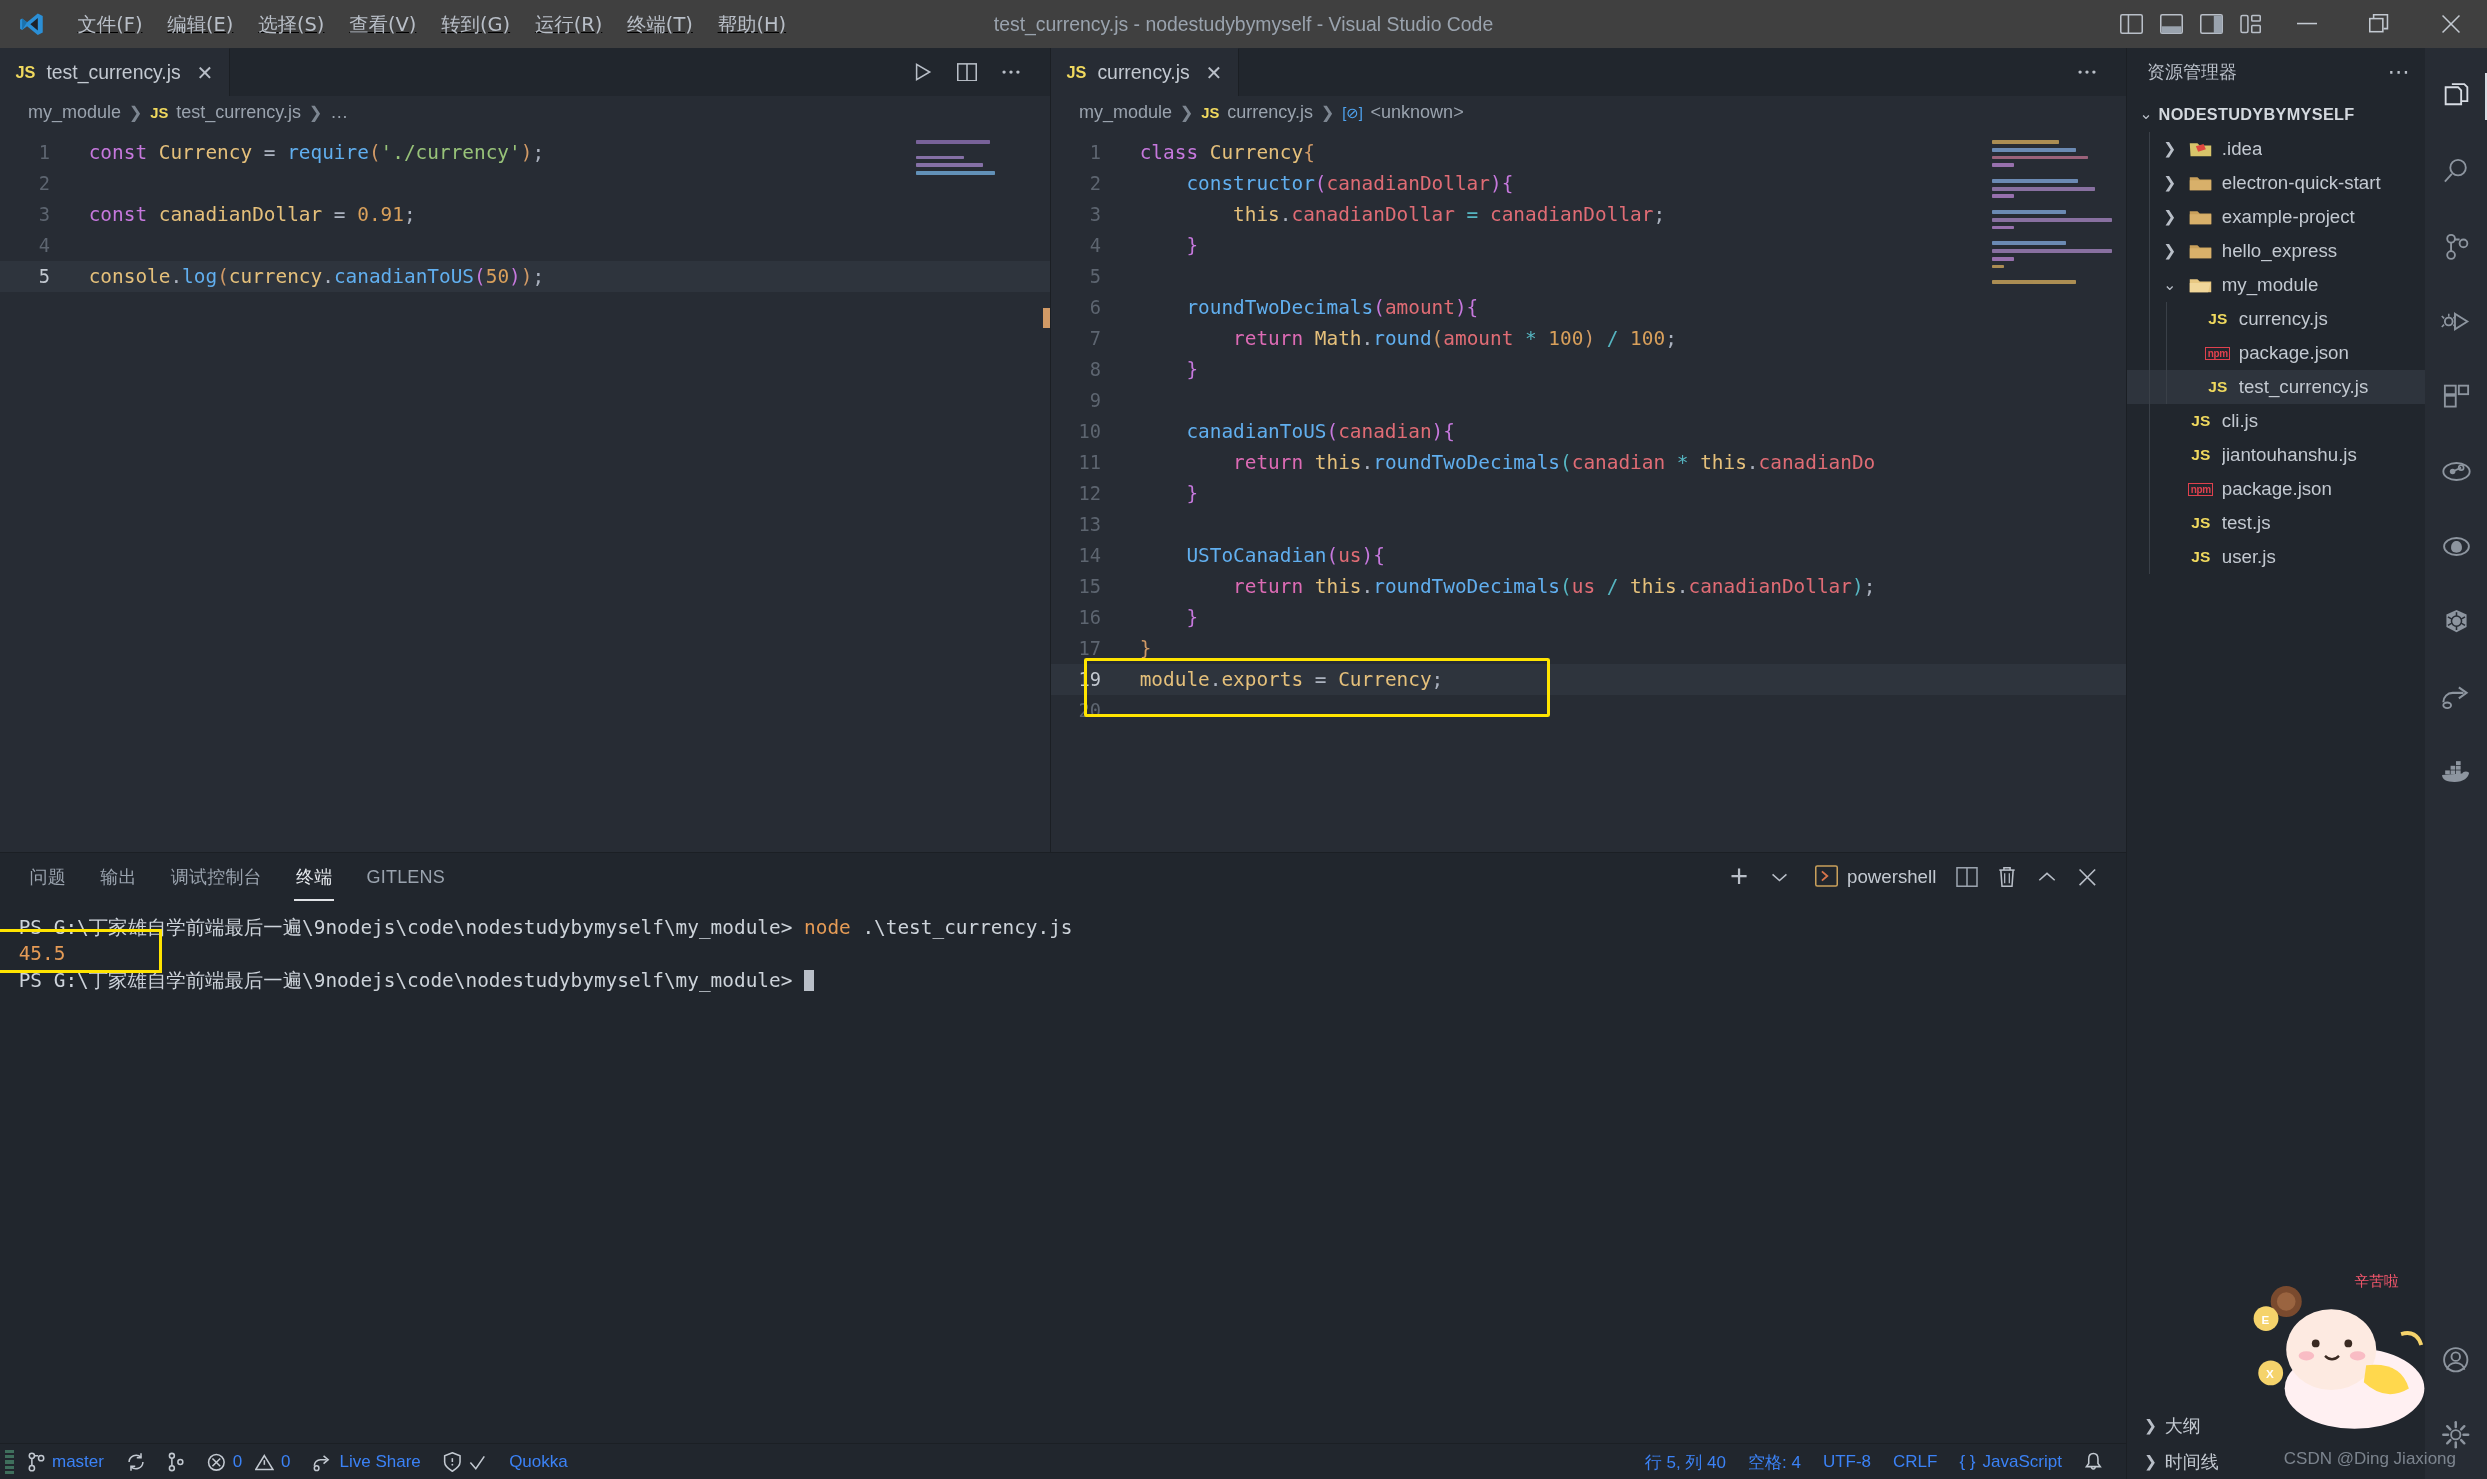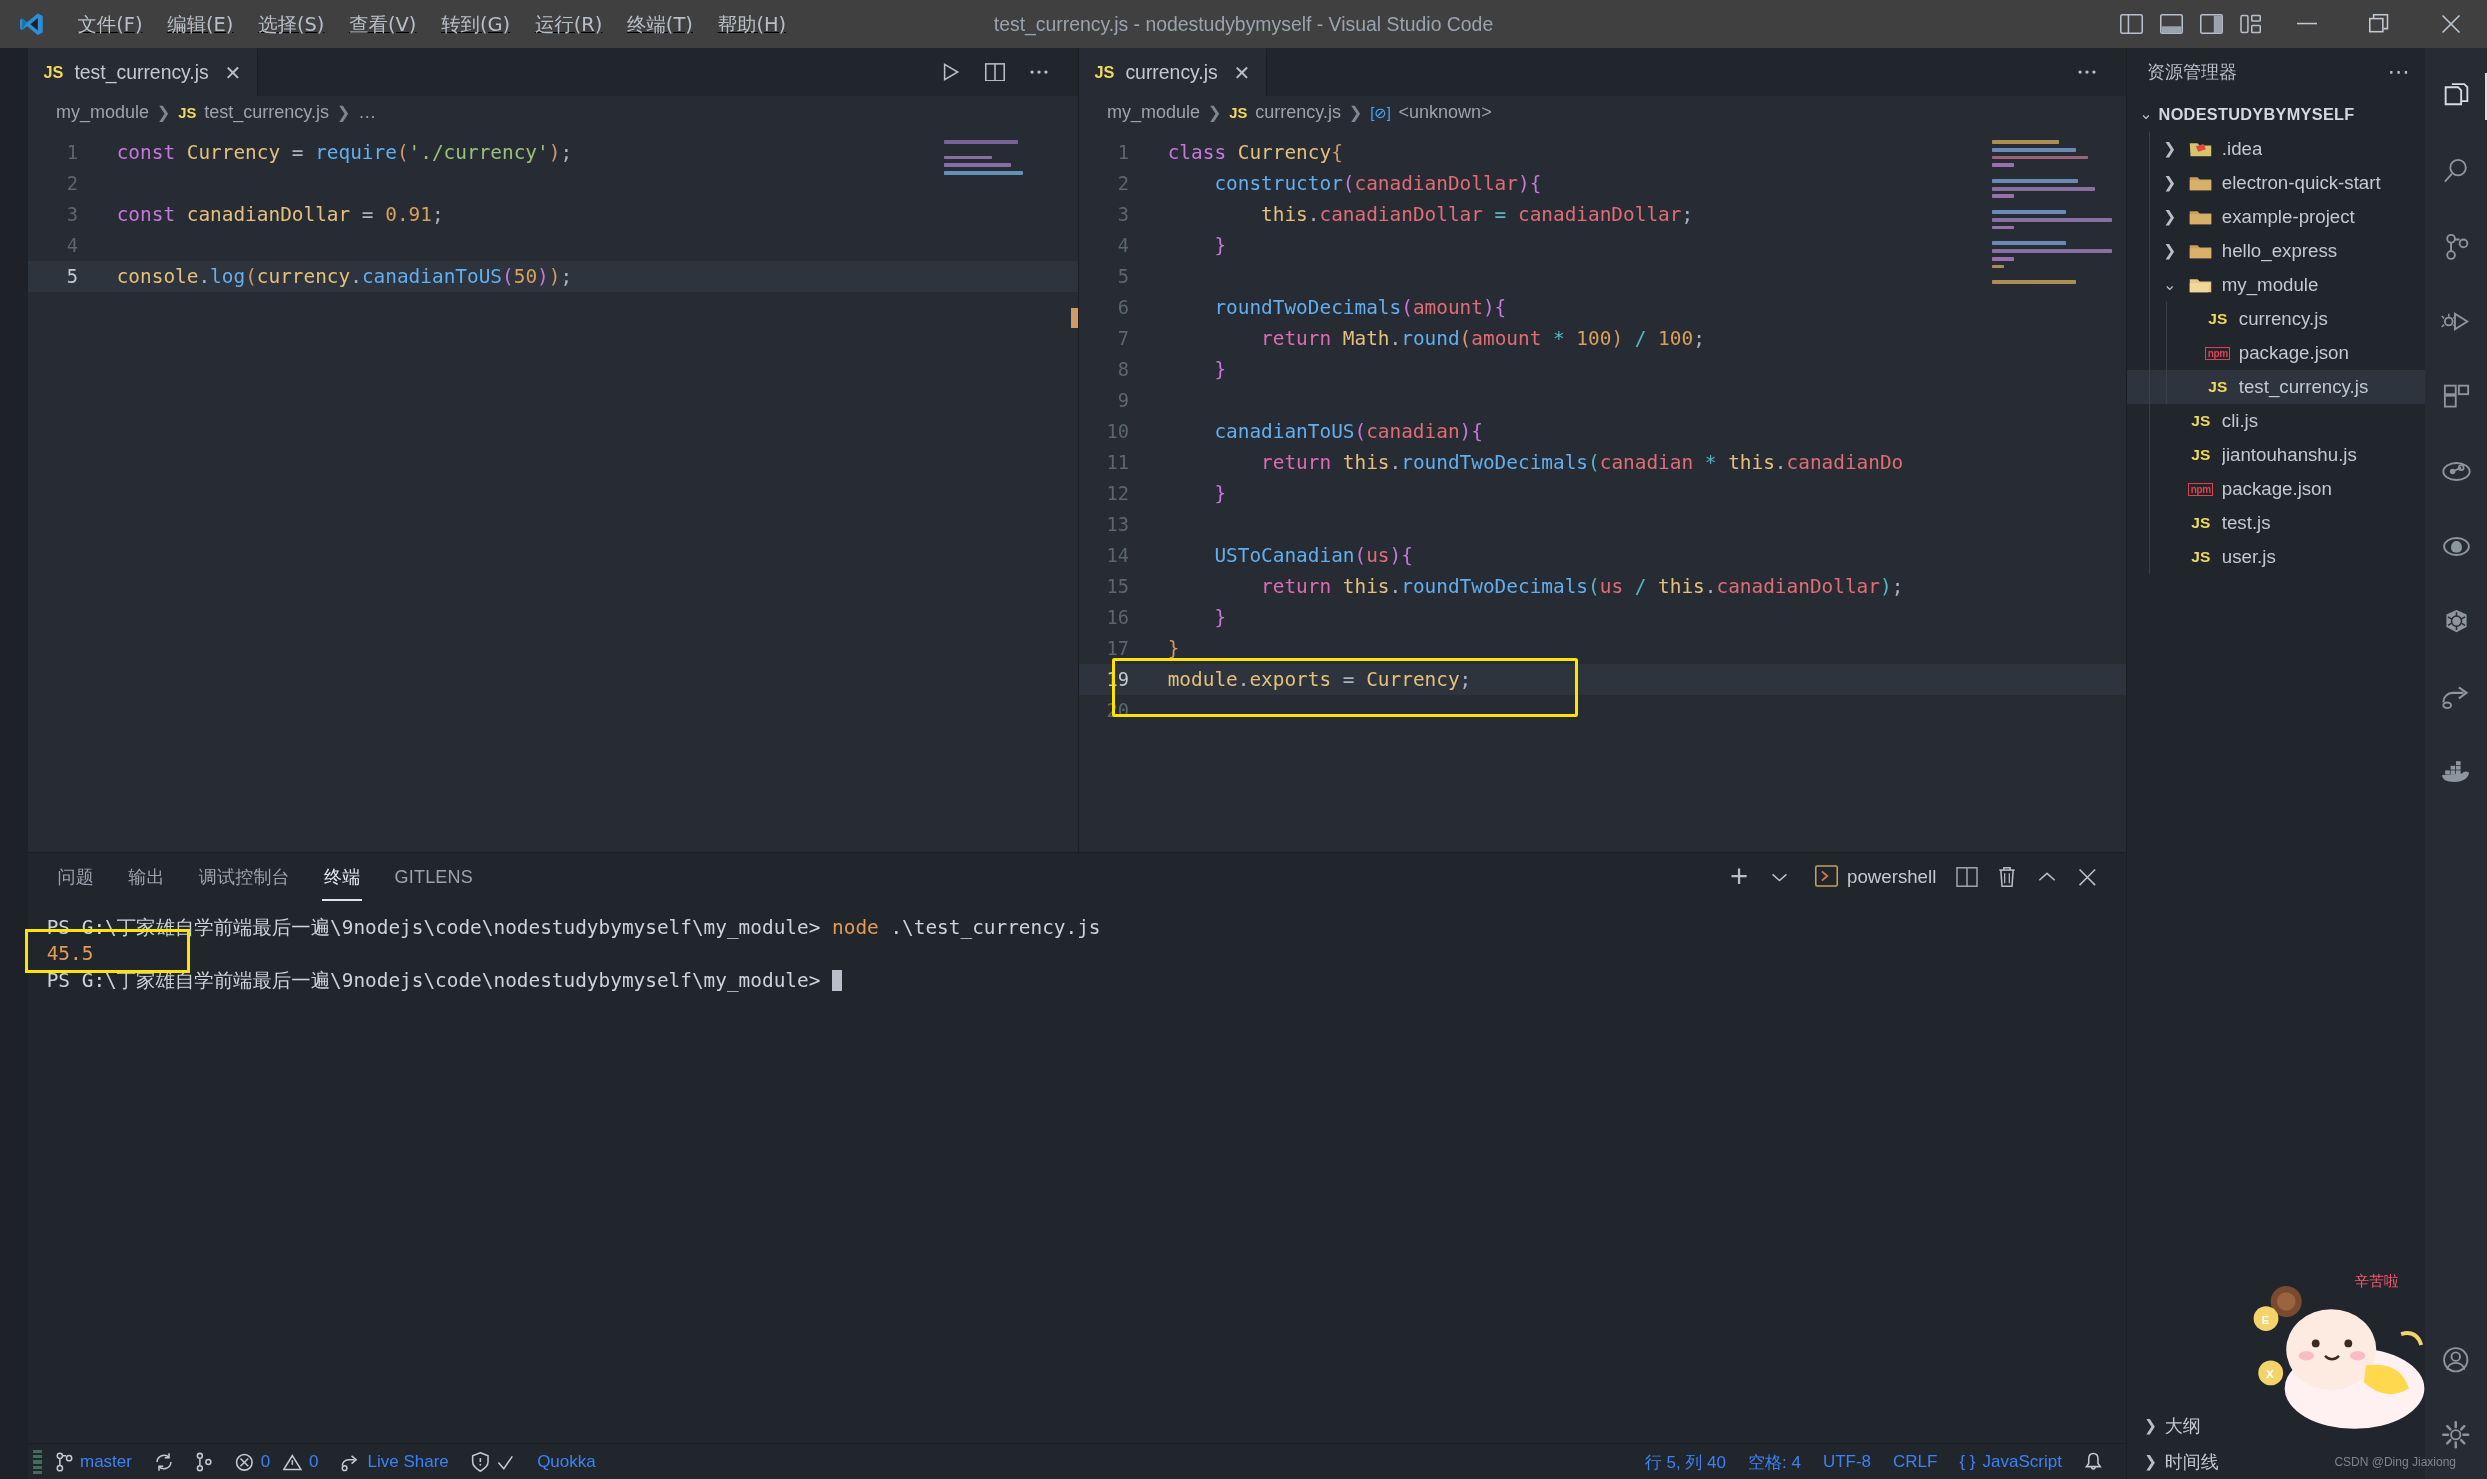--- a/index.html
+++ b/index.html
@@ -24,21 +24,21 @@
   }
   .win-title {
     position: absolute; left: 0; right: 0; text-align: center;
     color: #9aa3ae; font-size: 19.4px; pointer-events: none;
   }
   .titlebar-right { margin-left: auto; display: flex; align-items: center; height: 48px; z-index: 3; }
   .layout-btn { width: 40px; height: 48px; display: flex; align-items: center; justify-content: center; }
   .win-btn { width: 72px; height: 48px; display: flex; align-items: center; justify-content: center; }
 
   
-  .body-row { flex: 1 1 auto; display: flex; min-height: 0; padding-left: 28px; }
+  .body-row { flex: 1 1 auto; display: flex; min-height: 0; }
   .main-col { flex: 1 1 auto; display: flex; flex-direction: column; min-width: 0; }
 
   
   .editor-area { flex: 1 1 auto; display: flex; min-height: 0; height: 794px; }
   .egroup { display: flex; flex-direction: column; min-width: 0; position: relative; }
   .egroup.left { width: 1051px; border-right: 0.8px solid #1b1f24; }
   .egroup.right { flex: 1 1 auto; }
 
   .tabbar { height: 48px; background: #21262d; display: flex; align-items: stretch; flex: 0 0 48px; }
   .tab {
@@ -157,21 +157,21 @@
   .sb-right { margin-left:auto; display:flex; align-items:center; padding-right: 12.4px;}
   .st-item { display:flex; align-items:center; gap: 7px; padding: 0 11px; height:37px; }
   .remote-ind { width: 17px; height: 37px; background: transparent; display:flex; flex-direction:column; justify-content:center; gap:2.3px; padding-left:4.7px;}
   .remote-ind i { display:block; width:9.3px; height:3.1px; background:#3f6f5c; }
 
   
   .term-hl { position:absolute; border: 3.9px solid #ffe400; }
 
   
   .sticker { position:absolute; right: 47px; bottom: 45px; width: 202px; height: 163px; pointer-events:none; }
-  .watermark { position:absolute; color:#9aa3ae; opacity:.75; font-size: 12px; pointer-events:none; }
+  .watermark { position:absolute; color:#9aa3ae; opacity:.75; font-size: 17px; pointer-events:none; }
 </style>
 </head>
 <body>
 
 <div id="app">
 
   <div class="titlebar">
     <div class="vs-logo">
       <svg width="26.4" height="26.4" viewBox="0 0 32 32">
         <path d="M24 3 L30 6 V26 L24 29 L11 18.5 L5 23 L2.5 21.5 V10.5 L5 9 L11 13.5 Z" fill="#2b8fd6"></path>

